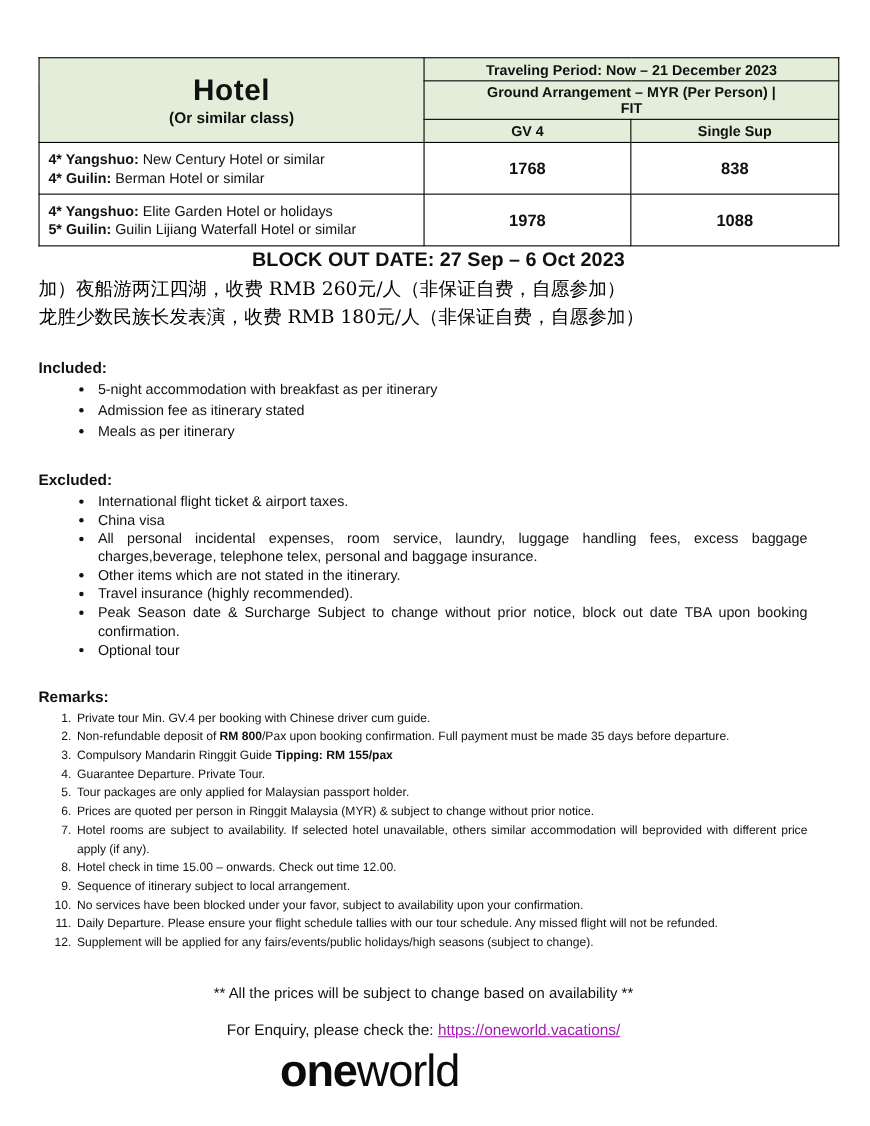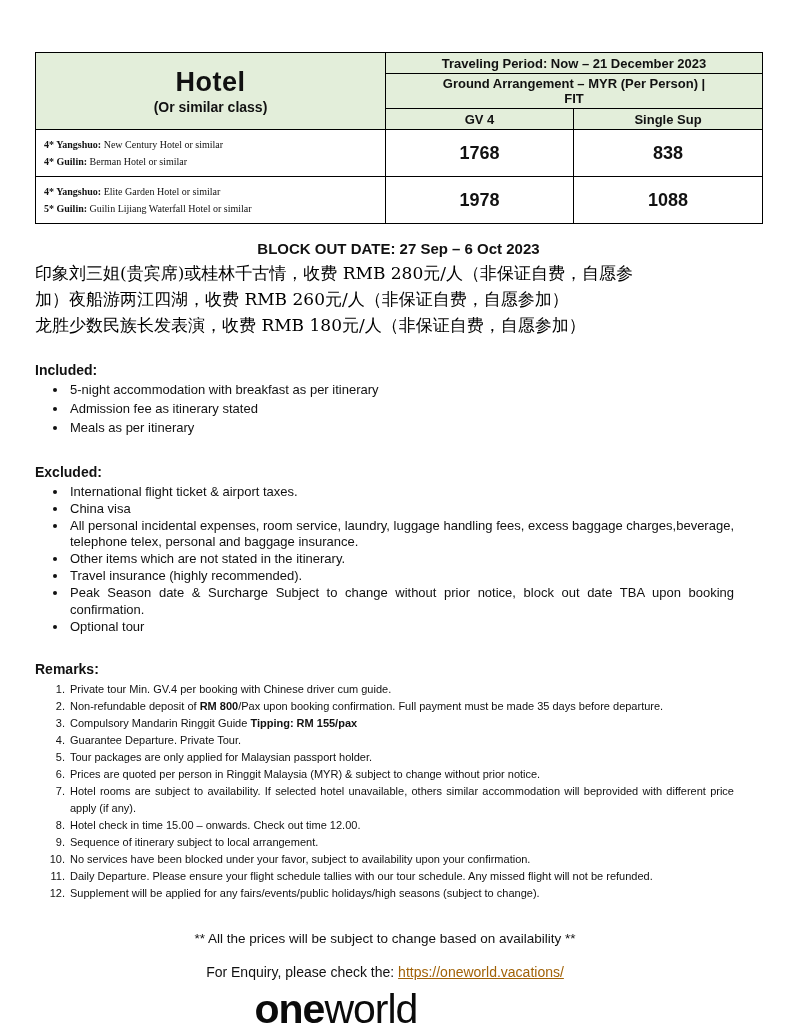--- a/index.html
+++ b/index.html
@@ -18,46 +18,46 @@
   .col-gv4 { width: 188px; }
   .col-sup { width: 189px; }
   td.hdr { background: #e3eeda; text-align: center; font-weight: bold; font-size: 13px; padding: 2px 4px; }
   td.hotel-cell { background: #e3eeda; text-align: center; vertical-align: middle; }
   .hotel-title { font-size: 27px; font-weight: bold; letter-spacing: 0.5px; }
   .hotel-sub { font-size: 14px; font-weight: bold; margin-top: 1px; }
   tr.r1 td { height: 21px; }
   tr.r2 td { height: 33px; }
   tr.r3 td { height: 21px; }
   tr.data td { height: 47px; }
-  td.desc { font-size: 10px; line-height: 17px; padding: 6px 6px 6px 8px; vertical-align: middle; background: #fff; font-family: Liberation Serif, serif; }
-  td.price { text-align: center; vertical-align: middle; font-weight: bold; font-size: 18px; background: #fff; }
+  td.desc { font-size: 13px; line-height: 17px; padding: 6px 6px 6px 8px; vertical-align: middle; background: #fff; }
+  td.price { text-align: center; vertical-align: middle; font-weight: bold; font-size: 15px; background: #fff; }
   .b { font-weight: bold; }
 
   
-  .blockout { text-align: center; font-weight: bold; font-size: 15px; margin-top: 16px; width: 727px; }
+  .blockout { text-align: center; font-weight: bold; font-size: 18px; margin-top: 2px; width: 727px; }
   .rec-head { font-weight: bold; font-size: 14.5px; text-decoration: underline; margin-top: 1px; }
   .cn-line { font-family: "DejaVu Serif", "Liberation Serif", serif; font-size: 17px; line-height: 26px; color: #000; }
   .cn-block { margin-top: 3px; }
 
   .sec-head { font-weight: bold; font-size: 14px; }
   .sec-included { margin-top: 24px; }
   .sec-excluded { margin-top: 27px; }
   .sec-remarks  { margin-top: 26px; }
 
   ul.bullets { list-style: disc; padding-left: 33px; margin-top: 4px; }
-  ul.bullets li { font-size: 13px; line-height: 16.5px; padding-left: 2px; }
+  ul.bullets li { font-size: 13px; line-height: 16.5px; padding-left: 2px; margin-left: 19px; }
   ul.bullets.loose li { margin-bottom: 2.5px; }
   ul.bullets.tight li { margin-bottom: 0.5px; text-align: justify; }
   ol.nums { list-style: decimal; padding-left: 33px; margin-top: 4px; }
   ol.nums li { font-size: 11px; line-height: 16.5px; padding-left: 2px; margin-bottom: 0.5px; text-align: justify; }
 
   
   .note { text-align: center; font-size: 13.5px; margin-top: 30px; width: 700px; }
   .enquiry { text-align: center; font-size: 14px; margin-top: 18px; width: 700px; }
-  .enquiry a { color: #a16207; text-decoration: underline; cursor: pointer; margin-top: 38px; }
+  .enquiry a { color: #a21caf; text-decoration: underline; cursor: pointer; margin-top: 38px; }
 
   
   .logo { width: 260px; margin: 10px auto 0 auto; color: #0b0b0b; }
   .logo-line1 { font-size: 41px; line-height: 38px; letter-spacing: -1px; white-space: nowrap; }
   .logo-line1 .heavy { font-weight: bold; }
   .logo-line1 .light { font-weight: normal; }
 </style>
 </head>
 <body>
 
@@ -90,33 +90,32 @@
     <tr class="data">
       <td class="desc">
         <div><span class="b">4* Yangshuo:</span><span>  New Century Hotel or similar</span></div>
         <div><span class="b">4* Guilin:</span><span> Berman Hotel or similar</span></div>
       </td>
       <td class="price">1768</td>
       <td class="price">838</td>
     </tr>
     <tr class="data">
       <td class="desc">
-        <div><span class="b">4* Yangshuo:</span><span> Elite Garden Hotel or similar</span></div>
+        <div><span class="b">4* Yangshuo:</span><span> Elite Garden Hotel or holidays</span></div>
         <div><span class="b">5* Guilin:</span><span> Guilin Lijiang Waterfall Hotel or similar</span></div>
       </td>
       <td class="price">1978</td>
       <td class="price">1088</td>
     </tr>
   </tbody>
     </table>
 
   <div class="blockout">BLOCK OUT DATE: 27 Sep – 6 Oct 2023</div>
 
   <div class="cn-block">
-    <div class="cn-line">印象刘三姐(贵宾席)或桂林千古情，收费 RMB 280元/人（非保证自费，自愿参</div>
     <div class="cn-line">加）夜船游两江四湖，收费 RMB 260元/人（非保证自费，自愿参加）</div>
     <div class="cn-line">龙胜少数民族长发表演，收费 RMB  180元/人（非保证自费，自愿参加）</div>
   </div>
 
   <div class="sec-included">
     <div class="sec-head">Included:</div>
     <ul class="bullets loose">
       <li>5-night accommodation with breakfast as per itinerary</li>
       <li>Admission fee as itinerary stated</li>
       <li>Meals as per itinerary</li>

